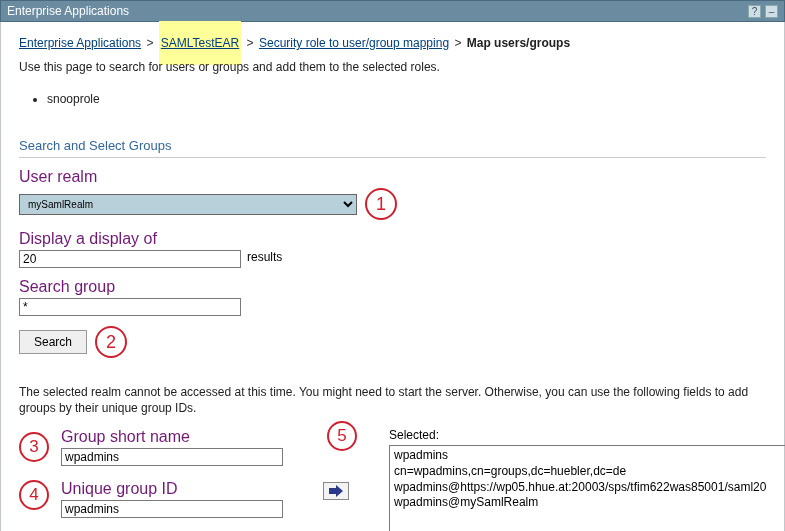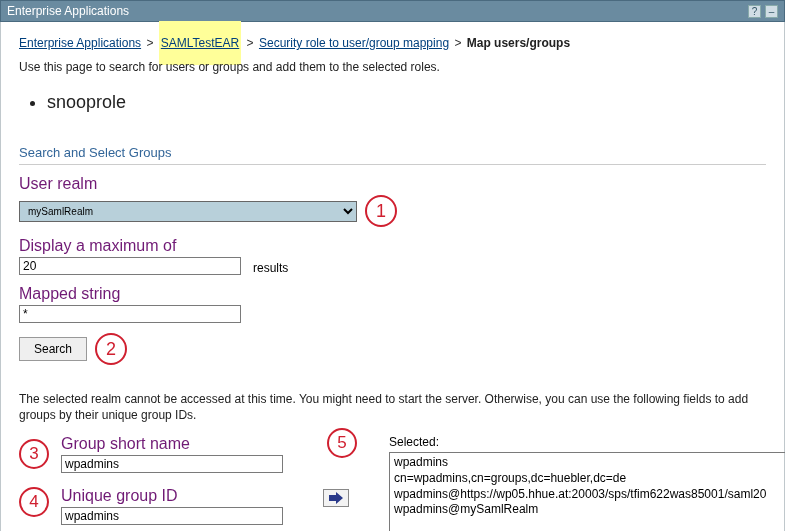--- a/index.html
+++ b/index.html
@@ -71,21 +71,21 @@
     }
     .page-desc {
       font-size: 12px;
       color: #222;
       margin-bottom: 18px;
     }
     .role-list {
       margin: 0 0 28px 28px;
     }
     .role-list li {
-      font-size: 18px;
+      font-size: 12px;
       color: #222;
       margin-bottom: 2px;
     }
     .section-header {
       color: #336699;
       font-size: 13px;
       padding: 4px 0;
       border-bottom: 1px solid #ccc;
       margin-bottom: 10px;
     }
@@ -119,22 +119,22 @@
     }
     input.text-input {
       width: 222px;
       height: 18px;
       border: 1px solid #7a7a7a;
       font-size: 12px;
       padding: 1px 3px;
     }
     .results-row {
       display: flex;
-      align-items: flex-end;
-      gap: 12px;
+      align-items: flex-start;
+      gap: 6px;
     }
     .results-suffix {
       font-size: 12px;
     }
     .search-row {
       display: flex;
       align-items: center;
       gap: 8px;
     }
     button.search-btn {
@@ -273,29 +273,29 @@
       <label class="form-label">User realm</label>
       <div class="realm-row">
         <select class="realm-select">
           <option>mySamlRealm</option>
         </select>
         <div class="marker">1</div>
       </div>
     </div>
 
     <div class="form-row">
-      <label class="form-label">Display a maximum of</label>
+      <label class="form-label">Display a display of</label>
       <div class="results-row">
         <input class="text-input" type="text" value="20" style="">
         <span class="results-suffix">results</span>
       </div>
     </div>
 
     <div class="form-row">
-      <label class="form-label">Mapped string</label>
+      <label class="form-label">Search group</label>
       <input class="text-input" type="text" value="*" style="">
     </div>
 
     <div class="search-row">
       <button class="search-btn">Search</button>
       <div class="marker">2</div>
     </div>
 
     <p class="error-msg">The selected realm cannot be accessed at this time. You might need to start the server. Otherwise, you can use the following fields to add groups by their unique group IDs.</p>
 

